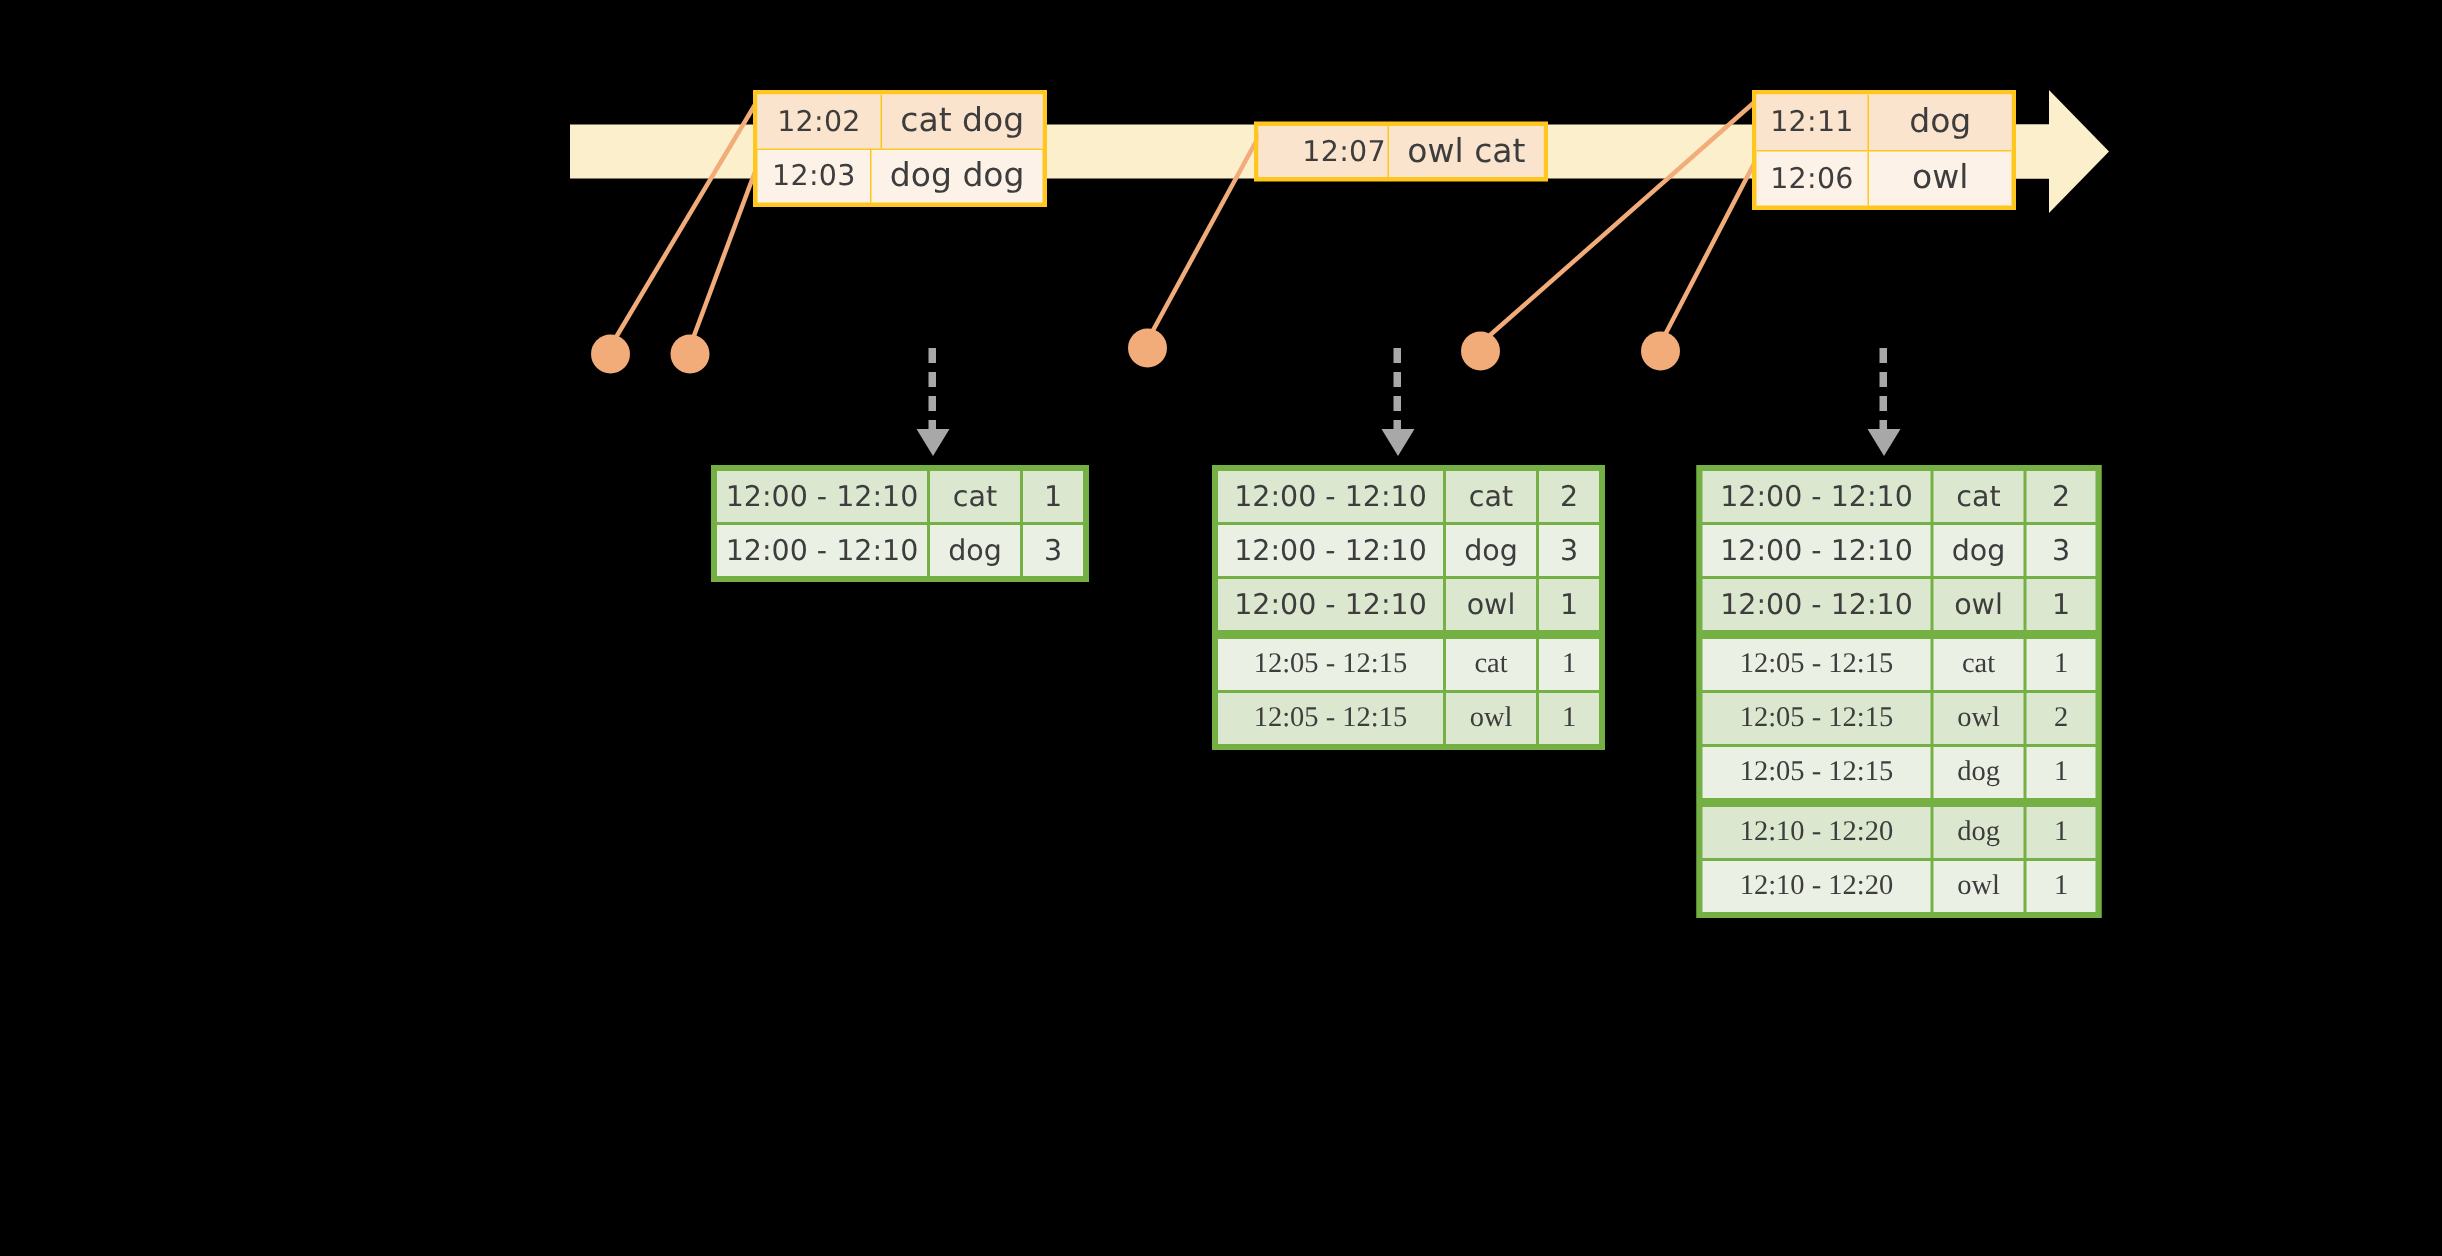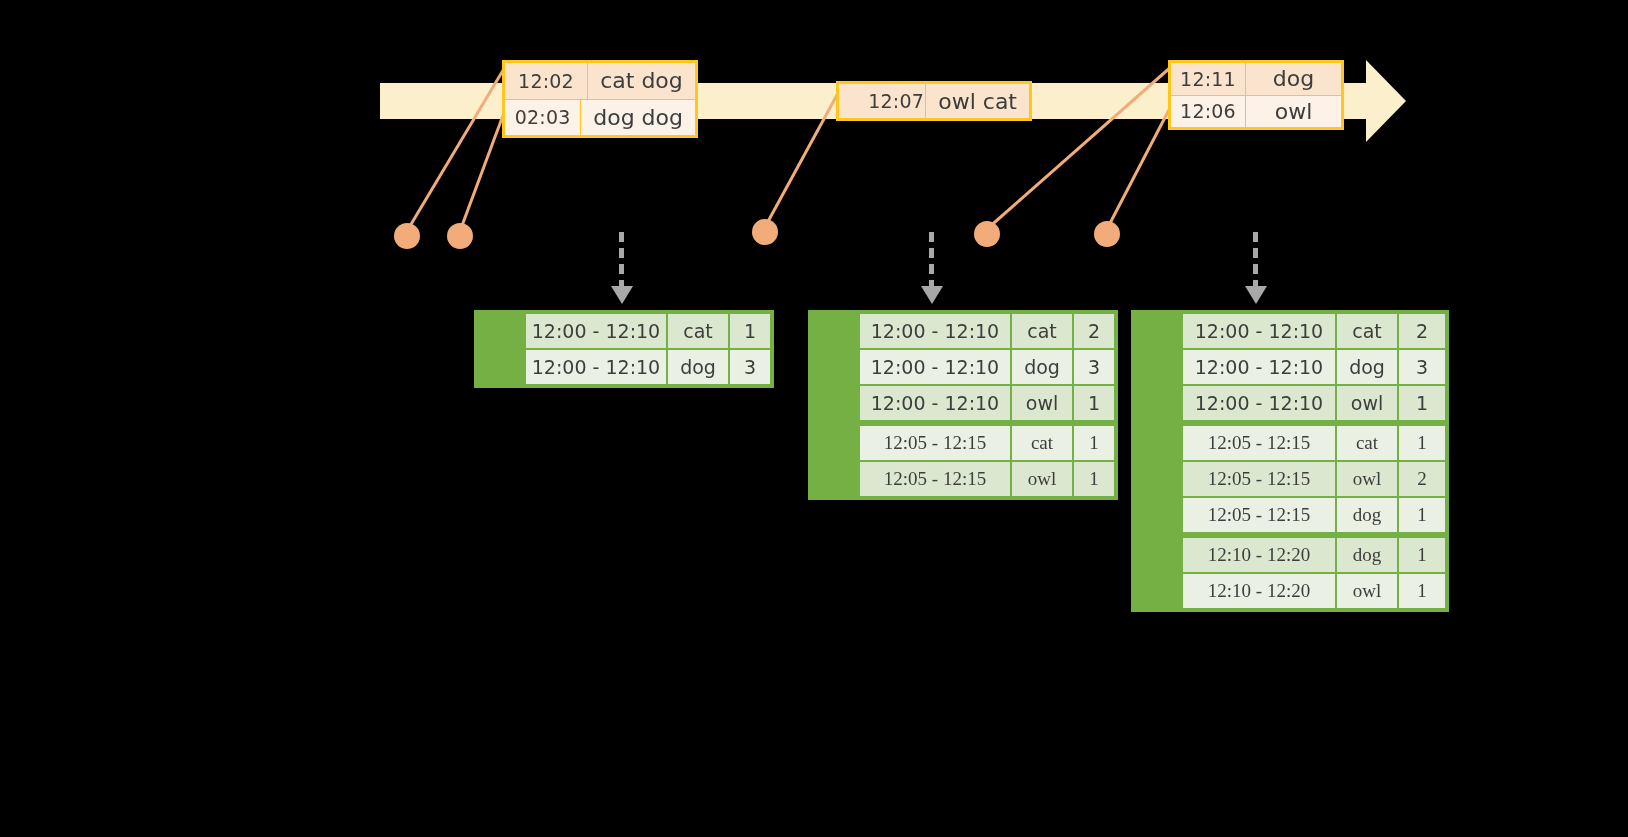--- a/index.html
+++ b/index.html
@@ -44,21 +44,21 @@
     border-right:1.5px solid #FFC61E;
     color:#3d3d3d;
   }
   .evt-words{
     flex:1;display:flex;align-items:center;justify-content:center;
     font-size:22px;color:#3d3d3d;padding:0 12px;white-space:nowrap;
   }
 
   #evt-a{left:502px;top:60px;width:196px;height:78px;}
   #evt-b{left:836px;top:81px;width:196px;height:40px;}
-  #evt-c{left:1168px;top:60px;width:176px;height:70px;}
+  #evt-c{left:1168px;top:60px;width:176px;height:80px;}
   #evt-b .evt-time{width:80px;padding-left:28px;}
   #evt-c .evt-time{width:74px;}
 
   
   .dot{
     position:absolute;width:26px;height:26px;border-radius:50%;
     background:#F2AC79;
   }
   svg.links{position:absolute;left:0;top:0;width:1628px;height:837px;}
 
@@ -77,21 +77,21 @@
 
   
   .rtab{
     position:absolute;
     border:4px solid #74B044;
     box-sizing:border-box;
     background:#74B044;
     display:flex;flex-direction:column;
     gap:3px;
   }
-  .rgroup{display:flex;flex-direction:column;gap:2px;margin-left:48px;}
+  .rgroup{display:flex;flex-direction:column;gap:2px;}
   .rgroup + .rgroup{margin-top:3px;font-family:Liberation Serif, serif;}
   .rrow{display:flex;height:34px;gap:2px;}
   .rrow.odd  .cell{background:#DCE7CF;}
   .rrow.even .cell{background:#EBF0E5;}
   .cell{display:flex;align-items:center;justify-content:center;
         font-size:19px;color:#3d3d3d;white-space:nowrap;}
   .c-win{width:150px;}
   .c-key{width:60px;}
   .c-cnt{width:40px;}
 
@@ -128,21 +128,21 @@
   <div class="dot" style="left:752px;top:219px;"></div>
   <div class="dot" style="left:974px;top:221px;"></div>
   <div class="dot" style="left:1094px;top:221px;"></div>
 
   <div class="evt" id="evt-a">
     <div class="evt-row">
       <div class="evt-time">12:02</div>
       <div class="evt-words">cat dog</div>
     </div>
     <div class="evt-row">
-      <div class="evt-time">02:03</div>
+      <div class="evt-time">12:03</div>
       <div class="evt-words">dog dog</div>
     </div>
   </div>
 
   <div class="evt" id="evt-b">
     <div class="evt-row">
       <div class="evt-time">12:07</div>
       <div class="evt-words">owl cat</div>
     </div>
   </div>

